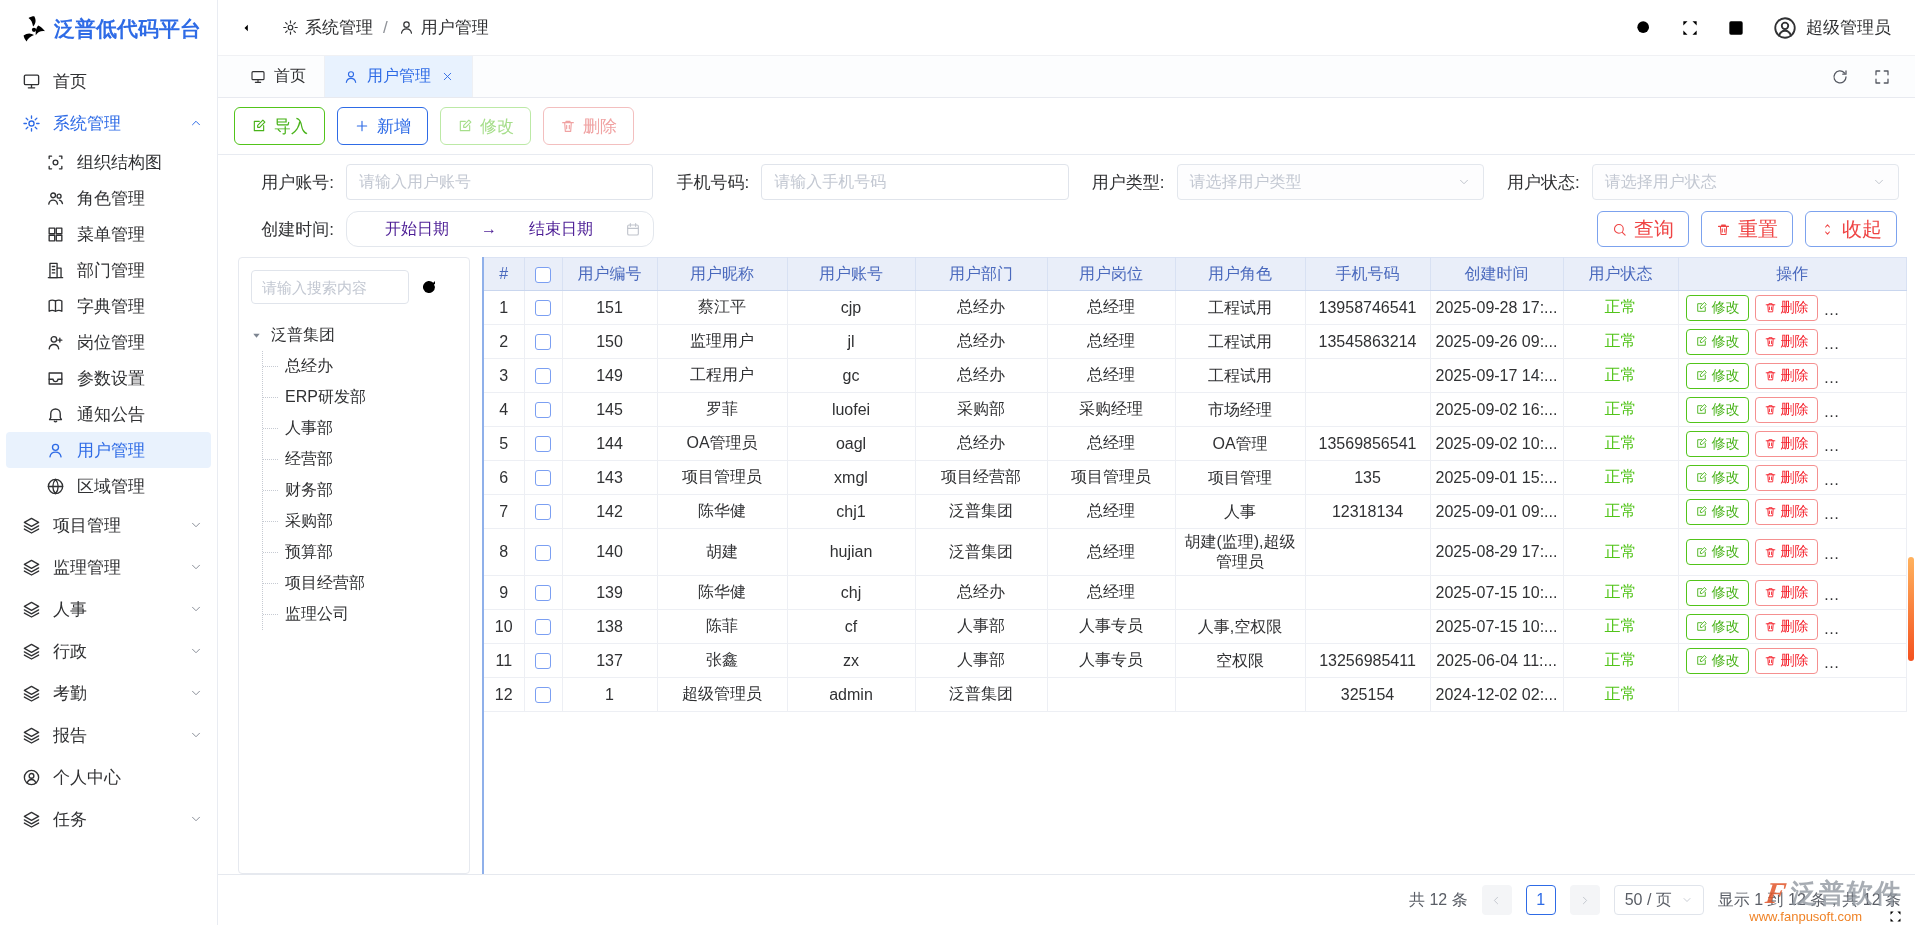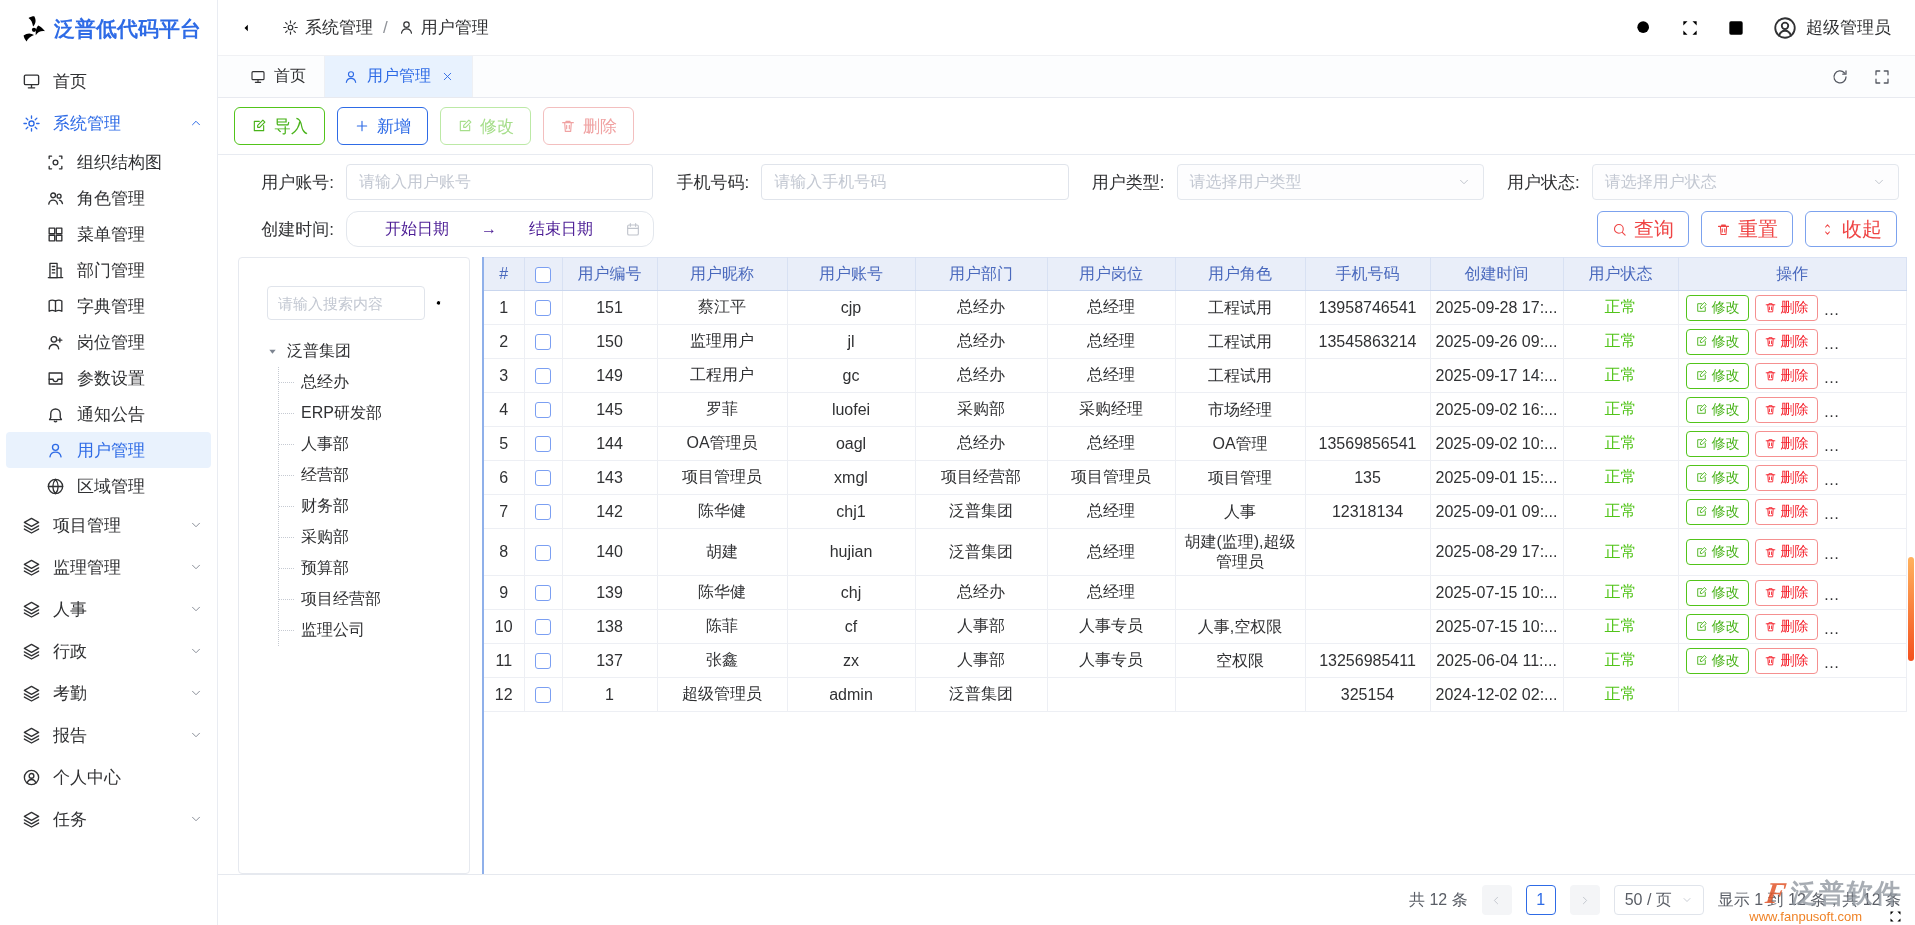--- a/index.html
+++ b/index.html
@@ -64,21 +64,21 @@
   .f-select { flex:1; height:36px; border:1px solid #e3e7ed; border-radius:4px; padding:0 12px; display:flex; align-items:center; justify-content:space-between; color:#c3c8d2; font-size:16px; background:#fdfdfe; cursor:pointer; }
   .f-select .ic { width:14px; height:14px; color:#c0c4cc; }
   .daterange { width:308px; height:36px; border:1px solid #e3e7ed; border-radius:12px; display:flex; align-items:center; padding:0 12px; gap:6px; color:#4c1d95; font-size:16px; }
   .daterange .dr-part { flex:1; text-align:center; }
   .daterange .ic { width:16px; height:16px; color:#c0c4cc; }
   .f-actions { margin-left:auto; display:flex; gap:12px; padding-right:2px; }
   .btn-outline-blue { display:inline-flex; align-items:center; gap:7px; height:36px; padding:0 14px; border-radius:6px; font-size:20px; color:#ef4444; border:1px solid #7ca2ee; background:#fff; cursor:pointer; font-family:inherit; }
   .btn-outline-blue .ic { width:15px; height:15px; }
 
   .body-row { flex:1; display:flex; gap:12px; padding:0 8px 0 20px; min-height:0; border-bottom:1px solid #e6e9ef; }
-  .tree-panel { width:232px; min-width:232px; border:1px solid #e6e9ef; border-radius:4px; padding:28px; overflow:hidden; }
+  .tree-panel { width:232px; min-width:232px; border:1px solid #e6e9ef; border-radius:4px; padding:12px; overflow:hidden; }
   .tree-search { display:flex; align-items:center; gap:11px; }
   .tree-search input { width:158px; height:34px; border:1px solid #e0e4eb; border-radius:4px; padding:0 10px; font-size:15px; outline:none; font-family:inherit; }
   .tree-search input::placeholder { color:#c3c8d2; }
   .tree-refresh { width:18px; height:18px; color:#5a5e66; cursor:pointer; }
   .tree { margin-top:15px; font-size:16px; }
   .tree-root { display:flex; align-items:center; gap:9px; height:32px; cursor:pointer; }
   .tree-root .caret { width:11px; height:11px; color:#7d8591; }
   .tree-children { margin-left:11px; border-left:1px dotted #c6cad2; }
   .tree-node { display:flex; align-items:center; height:31px; cursor:pointer; }
   .tree-node .stub { width:15px; border-top:1px dotted #c6cad2; margin-right:7px; }

